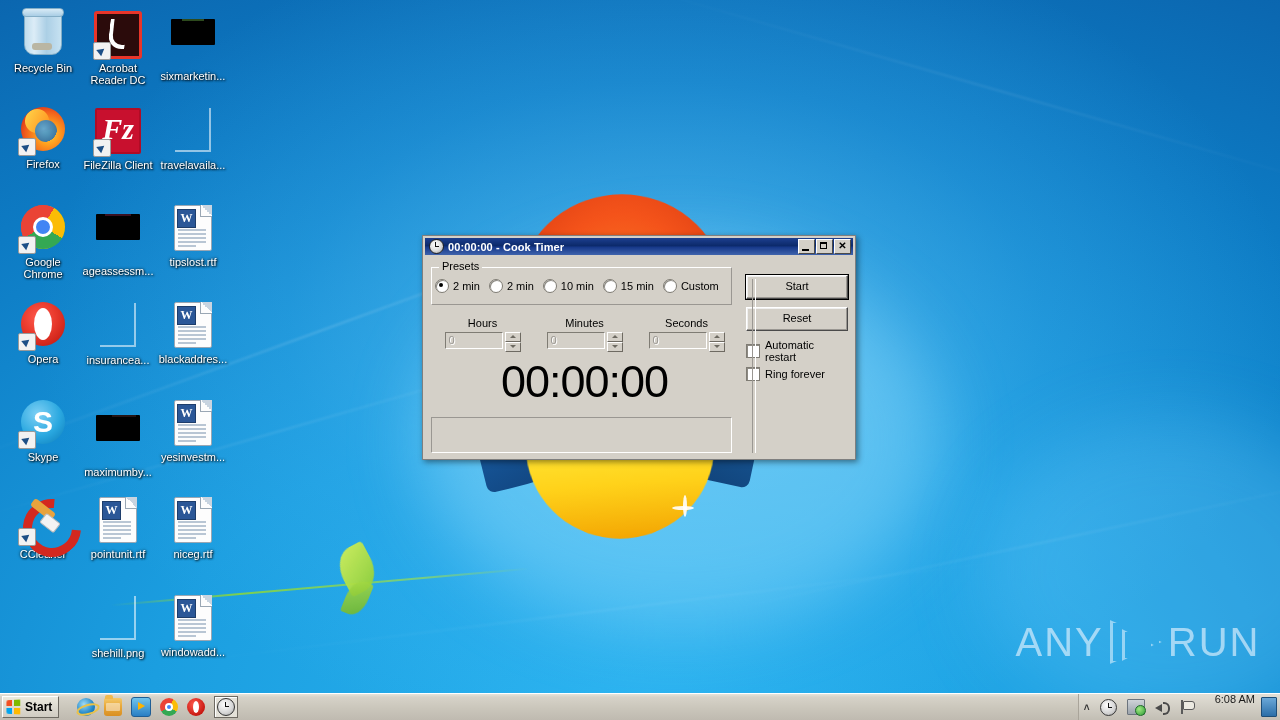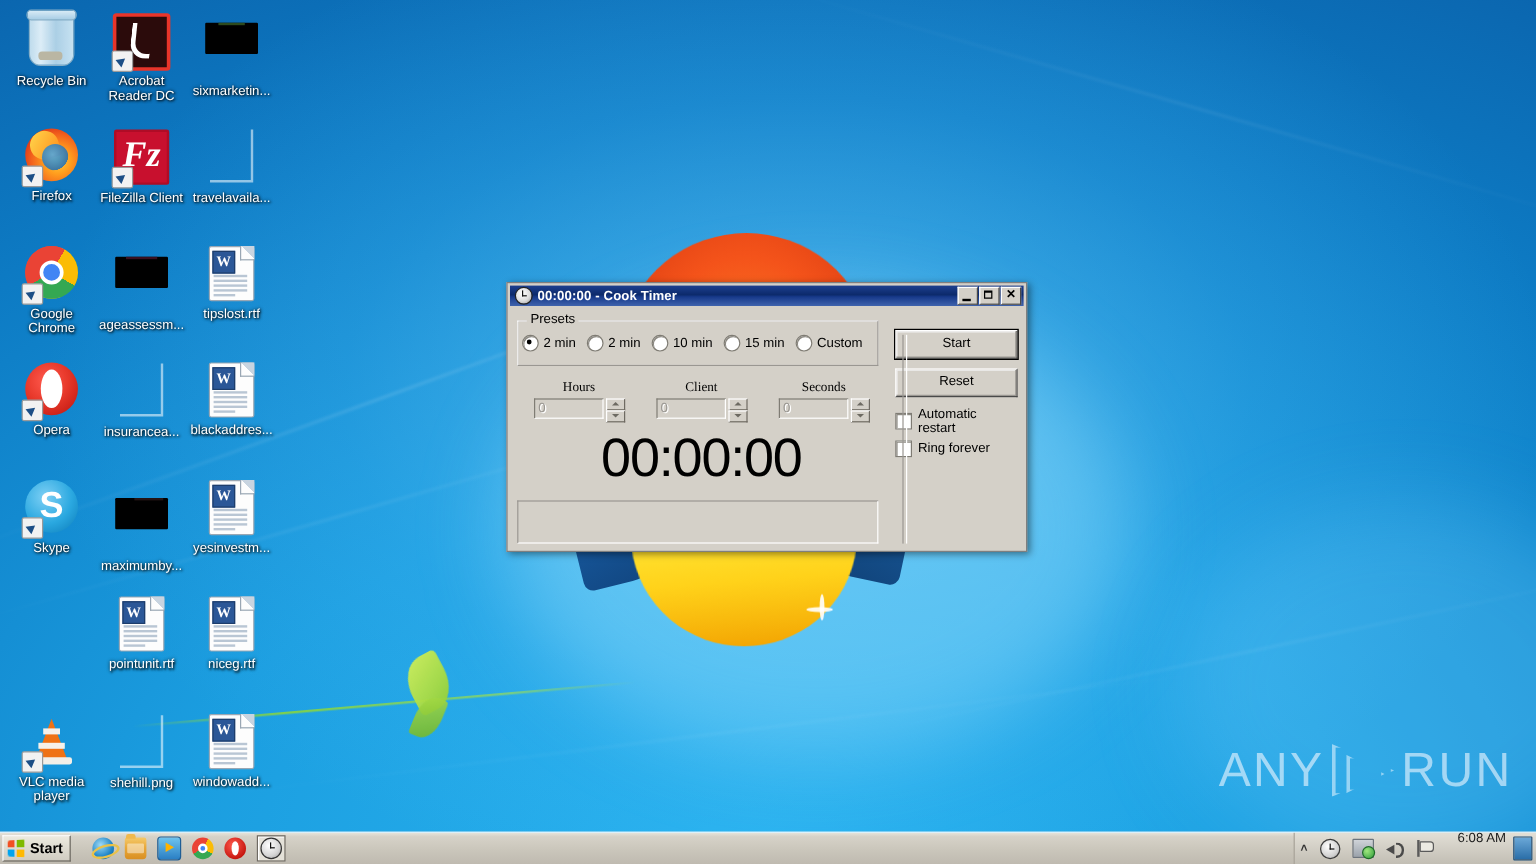--- a/index.html
+++ b/index.html
@@ -193,21 +193,21 @@
   .presets-row{position:absolute;left:3px;top:11px;right:3px;display:flex;align-items:center;}
   .radio{display:flex;align-items:center;margin-right:9px;font-size:11px;color:#000;
     font-family:"Liberation Sans",sans-serif;white-space:nowrap;cursor:default;}
   .radio .dot{width:12px;height:12px;border-radius:50%;margin-right:4px;flex:none;
     background:#fff;border:1px solid #7f7c74;box-shadow:inset 1px 1px 0 #8d8a83;position:relative;}
   .radio.on .dot:after{content:"";position:absolute;left:3px;top:3px;width:4px;height:4px;
     border-radius:50%;background:#000;}
 
   .spin-area{margin-top:12px;display:flex;justify-content:center;gap:6px;}
   .spin-col{width:96px;text-align:center;}
-  .spin-col .cap{font-size:11px;color:#000;margin-bottom:3px;font-family:Liberation Serif, serif;}
+  .spin-col .cap{font-size:11px;color:#000;margin-bottom:3px;font-family:Liberation Sans, sans-serif;}
   .spin-wrap{display:flex;justify-content:center;}
   .spin-field{width:58px;height:17px;background:#d4d0c8;
     border:1px solid;border-color:#7f7c74 #fff #fff #7f7c74;
     font-size:11px;color:#9a9792;text-align:left;padding:1px 0 0 3px;box-sizing:border-box;
     font-family:"Liberation Sans",sans-serif;text-shadow:1px 1px 0 #fff;}
   .spin-btns{display:flex;flex-direction:column;margin-left:2px;}
   .spin-btns div{width:14px;height:8px;background:#d4d0c8;
     border:1px solid;border-color:#fff #6e6a62 #6e6a62 #fff;position:relative;cursor:default;}
   .spin-btns div:after{content:"";position:absolute;left:4px;top:2px;width:0;height:0;
     border-left:3px solid transparent;border-right:3px solid transparent;}
@@ -457,20 +457,31 @@
           <span class="w">W</span>
           <span class="ln" style="top:23px"></span>
           <span class="ln" style="top:27px"></span>
           <span class="ln" style="top:31px"></span>
           <span class="ln" style="top:35px"></span>
           <span class="ln" style="top:39px;width:18px"></span>
         </div>
       </div>
       <div class="lbl">yesinvestm...</div>
     </div>
+    <div class="dicon" style="left: 6px; top: 495px;">
+      <div class="glyph">
+        <div class="ic-ccl">
+          <span class="c"></span>
+          <span class="b"></span>
+          <span class="b2"></span>
+        </div>
+        <span class="shortcut"></span>
+      </div>
+      <div class="lbl">CCleaner</div>
+    </div>
     <div class="dicon" style="left: 81px; top: 495px;">
       <div class="glyph">
         <div class="ic-doc">
           <span class="w">W</span>
           <span class="ln" style="top:23px"></span>
           <span class="ln" style="top:27px"></span>
           <span class="ln" style="top:31px"></span>
           <span class="ln" style="top:35px"></span>
           <span class="ln" style="top:39px;width:18px"></span>
         </div>
@@ -482,33 +493,20 @@
         <div class="ic-doc">
           <span class="w">W</span>
           <span class="ln" style="top:23px"></span>
           <span class="ln" style="top:27px"></span>
           <span class="ln" style="top:31px"></span>
           <span class="ln" style="top:35px"></span>
           <span class="ln" style="top:39px;width:18px"></span>
         </div>
       </div>
       <div class="lbl">niceg.rtf</div>
-    </div>
-    <div class="dicon" style="left: 6px; top: 593px;">
-      <div class="glyph">
-        <div class="ic-vlc">
-          <span class="cone"></span>
-          <span class="s1"></span>
-          <span class="s2"></span>
-          <span class="base"></span>
-        </div>
-        <span class="shortcut"></span>
-      </div>
-      <div class="lbl">VLC media
-player</div>
     </div>
     <div class="dicon" style="left: 81px; top: 593px;">
       <div class="glyph">
         <div class="ic-file"></div>
       </div>
       <div class="lbl">shehill.png</div>
     </div>
     <div class="dicon" style="left: 156px; top: 593px;">
       <div class="glyph">
         <div class="ic-doc">
@@ -576,21 +574,21 @@
             <div class="cap">Hours</div>
             <div class="spin-wrap">
               <div class="spin-field">0</div>
               <div class="spin-btns">
                 <div class="up"></div>
                 <div class="dn"></div>
               </div>
             </div>
           </div>
           <div class="spin-col">
-            <div class="cap">Client</div>
+            <div class="cap">Minutes</div>
             <div class="spin-wrap">
               <div class="spin-field">0</div>
               <div class="spin-btns">
                 <div class="up"></div>
                 <div class="dn"></div>
               </div>
             </div>
           </div>
           <div class="spin-col">
             <div class="cap">Seconds</div>

